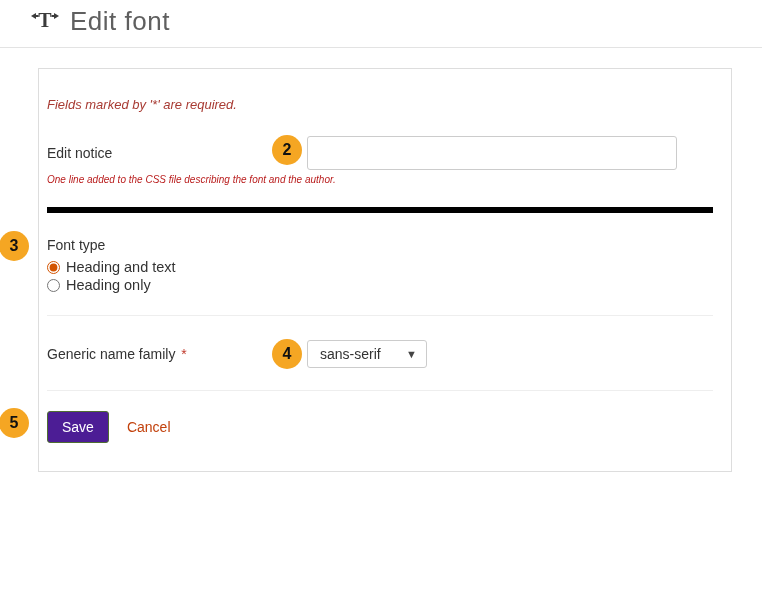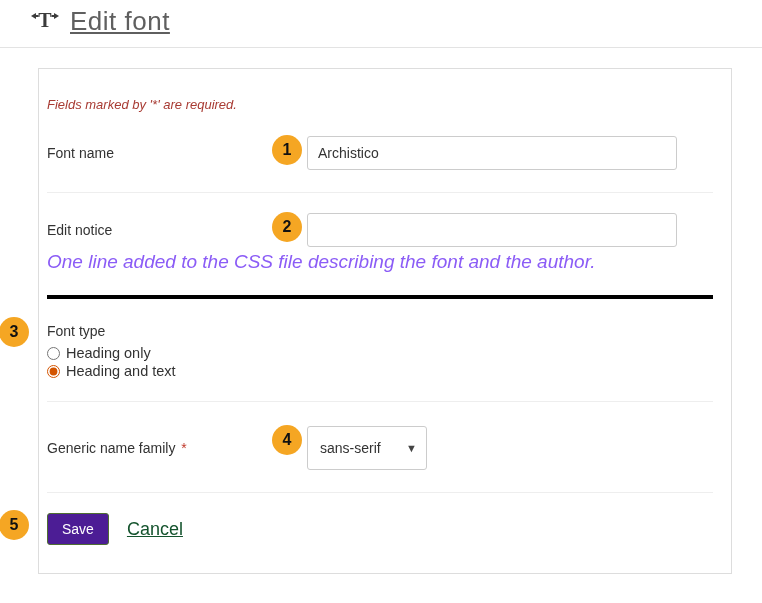--- a/index.html
+++ b/index.html
@@ -21,21 +21,20 @@
     .page-header .icon-box {
       width: 40px;
       display: flex;
       justify-content: flex-start;
     }
     .page-header h1 {
       font-size: 26px;
       font-weight: 300;
       color: #5f5f5f;
       letter-spacing: 0.5px;
-      text-decoration: underline;
     }
     .form-panel {
       margin: 20px 30px 20px 38px;
       border: 1px solid #ddd;
       padding: 28px 18px 28px 8px;
       position: relative;
     }
     .required-note {
       color: #a83b33;
       font-style: italic;
@@ -67,27 +66,27 @@
       max-width: 370px;
       height: 34px;
       border: 1px solid #ccc;
       border-radius: 3px;
       padding: 0 10px;
       font-size: 14px;
       color: #333;
       font-family: inherit;
     }
     .hint {
-      color: #8b5cf6;
+      color: #b91c1c;
       font-style: italic;
-      font-size: 19px;
+      font-size: 10px;
       margin-top: -8px;
       margin-bottom: 24px;
       padding-bottom: 22px;
-      border-bottom: 4px solid #000000;
+      border-bottom: 6px solid #000000;
     }
     .radio-group {
       margin-top: 6px;
     }
     .radio-row {
       display: flex;
       align-items: center;
       gap: 6px;
       margin-bottom: 2px;
       font-size: 14.5px;
@@ -103,21 +102,21 @@
       padding-bottom: 20px;
       margin-bottom: 24px;
       border-bottom: 1px solid #eee;
       position: relative;
     }
     .select-wrap {
       position: relative;
       display: inline-block;
     }
     select {
-      height: 44px;
+      height: 28px;
       border: 1px solid #ccc;
       border-radius: 3px;
       padding: 0 30px 0 12px;
       font-size: 14px;
       color: #333;
       background: #fff;
       appearance: none;
       min-width: 120px;
       font-family: inherit;
     }
@@ -140,24 +139,23 @@
       background: #4c1d95;
       color: #fff;
       border: 1px solid #4f6e32;
       border-radius: 3px;
       padding: 7px 14px;
       font-size: 14px;
       cursor: pointer;
       font-family: inherit;
     }
     .link-cancel {
-      color: #14532d;
-      text-decoration: underline;
+      color: #c2410c;
       cursor: pointer;
-      font-size: 18px;
+      font-size: 14px;
     }
     .annot {
       position: absolute;
       width: 30px;
       height: 30px;
       background: #f5a623;
       border-radius: 50%;
       display: flex;
       align-items: center;
       justify-content: center;
@@ -179,47 +177,40 @@
       <rect x="6" y="6" width="2.5" height="2" fill="#3b3b3b"></rect>
       <rect x="21.5" y="6" width="2.5" height="2" fill="#3b3b3b"></rect>
     </svg>
   </div>
   <h1>Edit font</h1>
 </div>
 
 <div class="form-panel">
   <div class="required-note">Fields marked by '*' are required.</div>
 
-  <div class="form-row">
-    <div class="label-col">Font name</div>
-    <div class="input-col">
-      <input type="text" value="Archistico" style="">
-    </div>
-    <div class="annot" style="left:225px; top:-1px;">1</div>
-  </div>
 
   <div class="form-row no-border">
     <div class="label-col">Edit notice</div>
     <div class="input-col">
       <input type="text" value="" style="">
     </div>
     <div class="annot" style="left:225px; top:-1px;">2</div>
   </div>
   <div class="hint">One line added to the CSS file describing the font and the author.</div>
 
   <div class="type-section">
     <div>Font type</div>
     <div class="radio-group">
       <label class="radio-row">
+        <input type="radio" name="ftype" checked="" style="">
+        <span>Heading and text</span>
+      </label>
+      <label class="radio-row">
         <input type="radio" name="ftype" style="">
         <span>Heading only</span>
-      </label>
-      <label class="radio-row">
-        <input type="radio" name="ftype" checked="" style="">
-        <span>Heading and text</span>
       </label>
     </div>
     <div class="annot" style="left:-48px; top:-6px;">3</div>
   </div>
 
   <div class="form-row">
     <div class="label-col">
       <span>Generic name family</span>
       <span class="req">*</span>
     </div>

